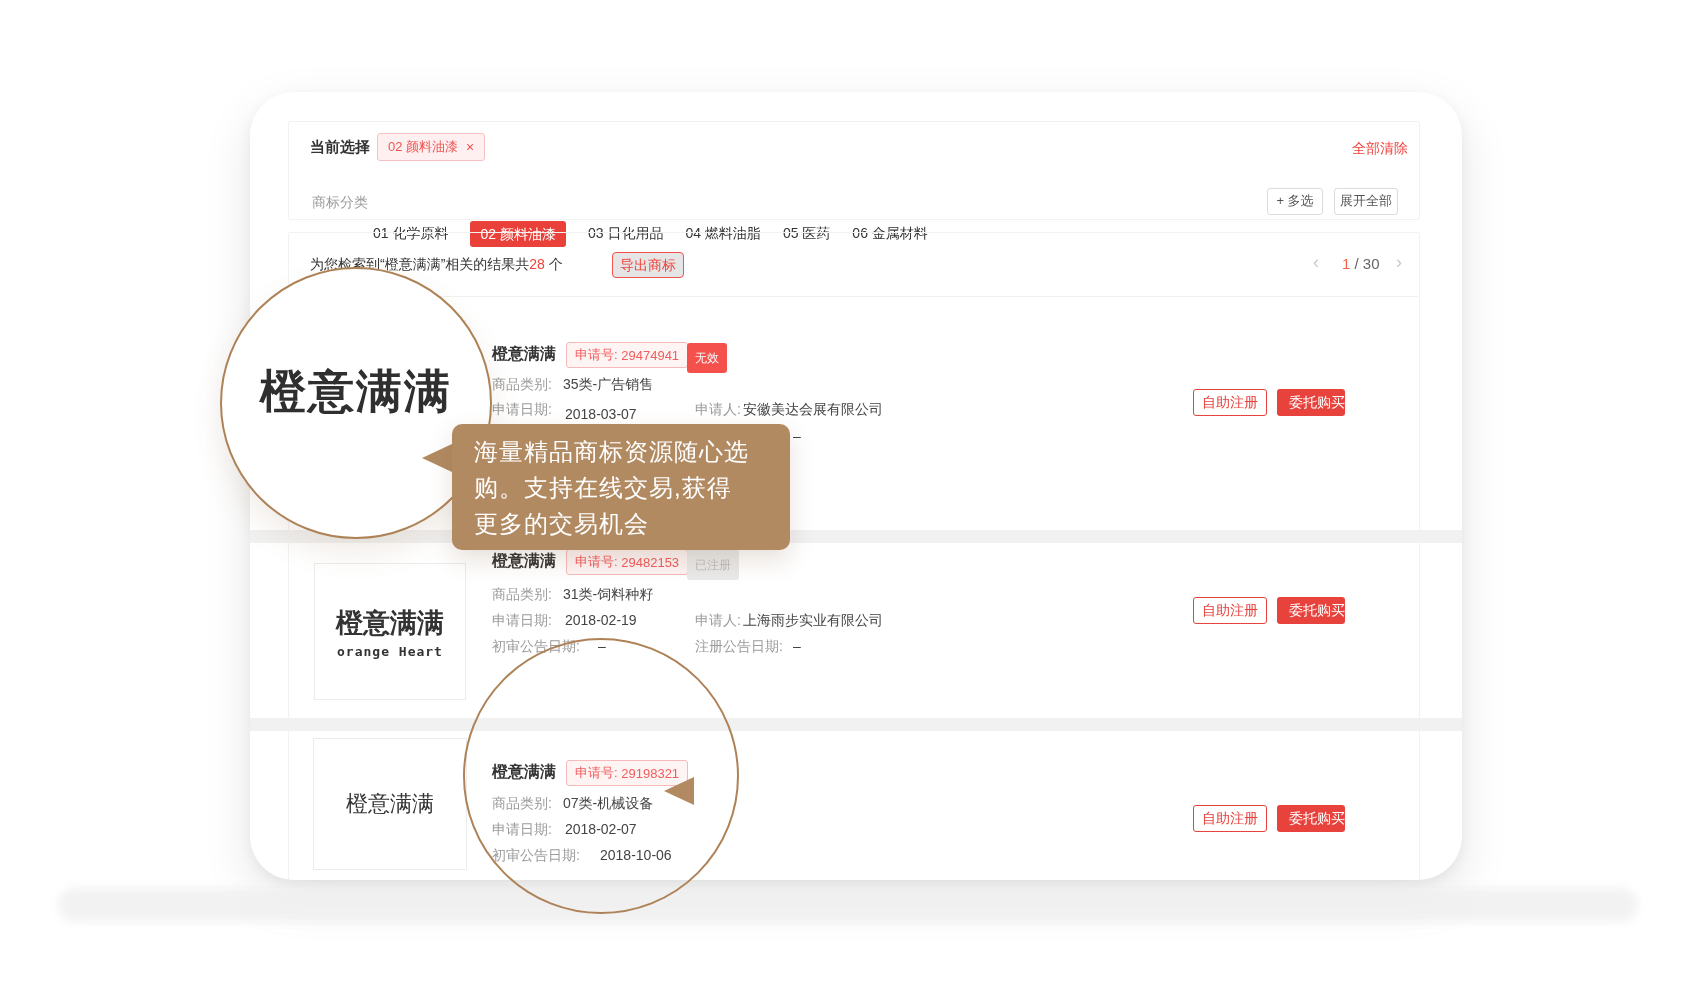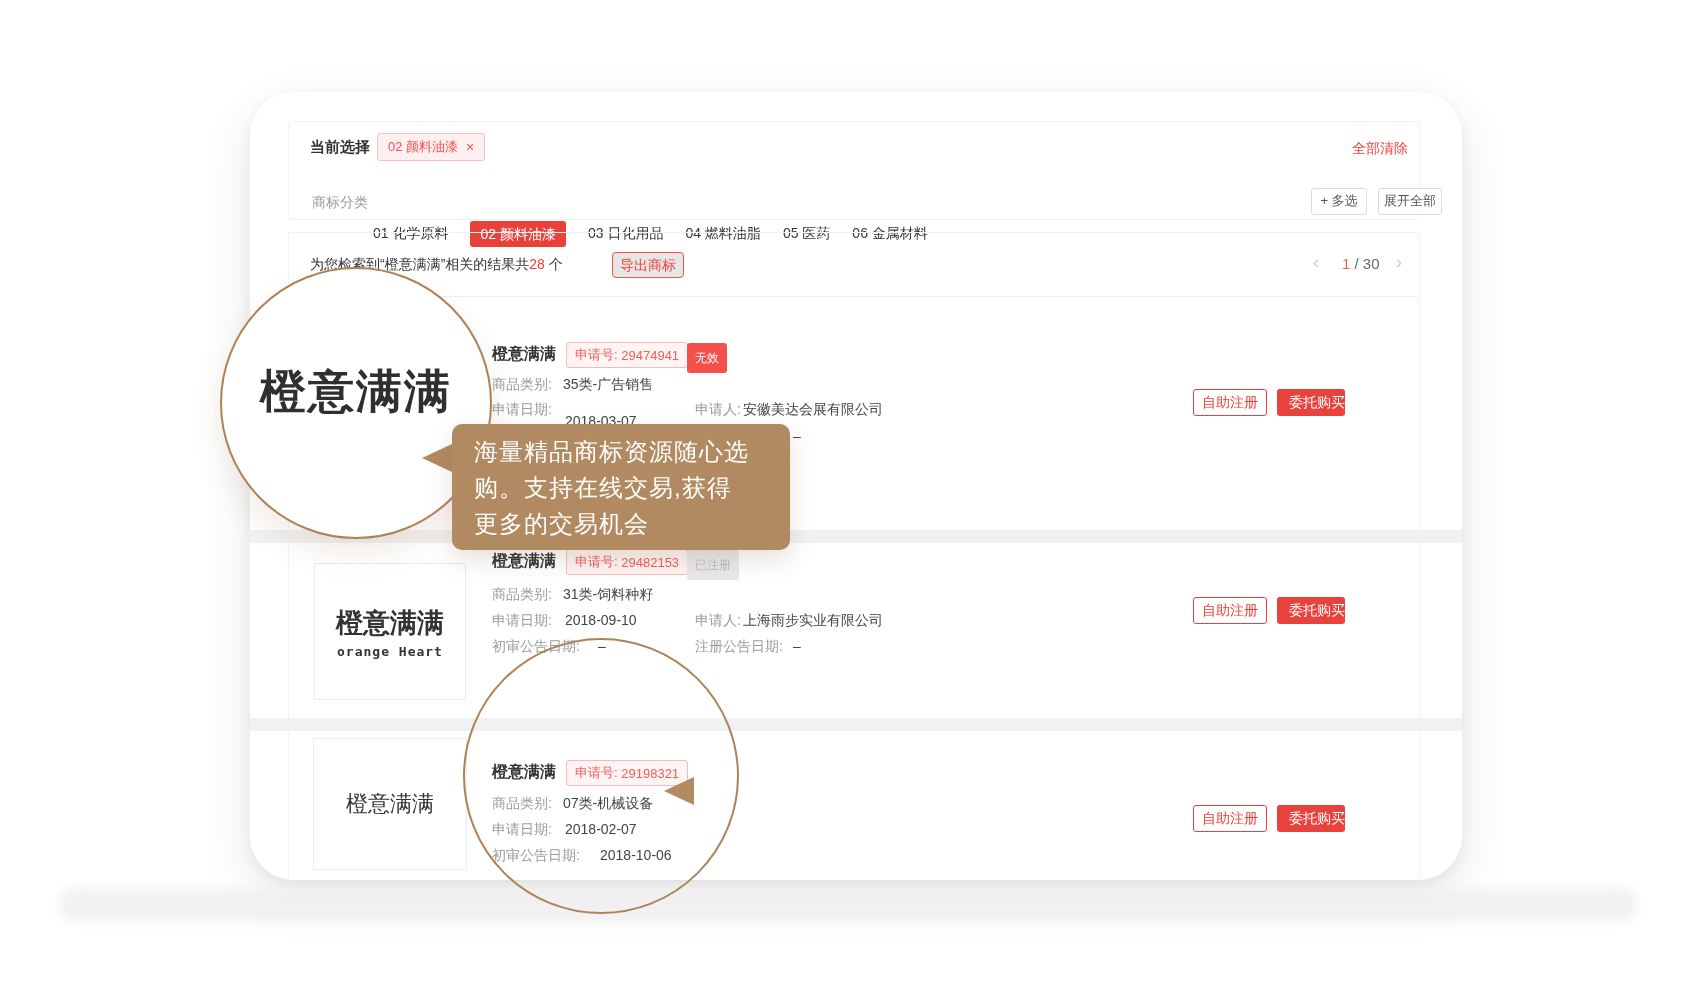--- a/index.html
+++ b/index.html
@@ -12,21 +12,21 @@
   .clip{left:250px;top:92px;width:1212px;height:788px;border-radius:44px;overflow:hidden;}
   .panel{border:1px solid #f2f2f2;border-radius:2px;}
   .lbl{color:#9b9b9b;font-size:14px;}
   .val{color:#444;font-size:14px;}
   .rowtitle{font-size:16px;font-weight:bold;color:#333;}
   .chip{display:inline-flex;align-items:center;gap:8px;height:26px;padding:0 10px;border:1px solid #f5c2c2;
         background:#fef0f0;color:#f0524e;font-size:13px;border-radius:3px;cursor:pointer;}
   .catrow{display:flex;align-items:center;gap:22px;height:26px;font-size:14px;color:#333;margin-top:32px;}
   .cat{cursor:pointer;}
   .pill{background:#e9403a;color:#fff;border-radius:3px;padding:0 10px;line-height:26px;height:26px;}
-  .gbtn{border:1px solid #dcdcdc;border-radius:3px;color:#555;font-size:13px;text-align:center;line-height:24px;cursor:pointer;background:#fff;margin-left:44px;}
+  .gbtn{border:1px solid #dcdcdc;border-radius:3px;color:#555;font-size:13px;text-align:center;line-height:24px;cursor:pointer;background:#fff;}
   .redoutline{border:1px solid #f4504c;border-radius:4px;color:#f0413c;text-align:center;cursor:pointer;background:#e5e5e5;}
   .tagno{display:inline-flex;align-items:center;height:24px;padding:0 8px;border:1px solid #f7baba;background:#fef4f4;
          color:#f25c5c;font-size:13px;border-radius:3px;}
   .badge{display:inline-flex;align-items:center;justify-content:center;height:22px;padding:4px 8px;font-size:12px;border-radius:3px;}
   .badge-red{background:#f4504c;color:#fff;}
   .badge-gray{background:#e9e9e9;color:#bdbdbd;}
   .thumb{border:1px solid #ececec;background:#fff;display:flex;flex-direction:column;align-items:center;justify-content:center;cursor:pointer;}
   .btn-reg{border:1px solid #e8423d;color:#e8413c;background:#fff;border-radius:3px;font-size:14px;text-align:center;line-height:25px;cursor:pointer;}
   .btn-buy{background:#e8423d;color:#fff;border-radius:3px;font-size:14px;text-align:right;line-height:27px;cursor:pointer;}
   .band{background:#f1f1f1;}
@@ -95,21 +95,21 @@
       <span style="font-size:21px;font-weight:bold;">橙意满满</span>
     </div>
     <div class="abs rowtitle" style="left:242px;top:252px;">橙意满满</div>
     <div class="abs tagno" style="left:316px;top:250px;">
       <span>申请号:</span>&nbsp;<span>29474941</span>
     </div>
     <div class="abs badge badge-red" style="left:437px;top:251px;">无效</div>
     <span class="abs lbl" style="left:242px;top:284px;">商品类别:</span>
     <span class="abs val" style="left:313px;top:284px;">35类-广告销售</span>
     <span class="abs lbl" style="left:242px;top:309px;">申请日期:</span>
-    <span class="abs val" style="left:315px;top:321px;text-align:right;">2018-03-07</span>
+    <span class="abs val" style="left:315px;top:314px;text-align:right;">2018-03-07</span>
     <span class="abs lbl" style="left:445px;top:309px;">申请人:</span>
     <span class="abs val" style="left:493px;top:309px;">安徽美达会展有限公司</span>
     <span class="abs lbl" style="left:242px;top:336px;">初审公告日期:</span>
     <span class="abs val" style="left:348px;top:336px;">–</span>
     <span class="abs lbl" style="left:445px;top:336px;">注册公告日期:</span>
     <span class="abs val" style="left:543px;top:336px;">–</span>
     <div class="abs btn-reg" style="left:943px;top:297px;width:72px;height:25px;">自助注册</div>
     <div class="abs btn-buy" style="left:1027px;top:297px;width:68px;height:27px;">委托购买</div>
 
     <div class="abs band" style="left:0;top:438px;width:1212px;height:13px;"></div>
@@ -119,21 +119,21 @@
       <span style="font-size:13px;font-weight:bold;font-family:'DejaVu Sans Mono',monospace;letter-spacing:1px;">orange Heart</span>
     </div>
     <div class="abs rowtitle" style="left:242px;top:459px;">橙意满满</div>
     <div class="abs tagno" style="left:316px;top:457px;">
       <span>申请号:</span>&nbsp;<span>29482153</span>
     </div>
     <div class="abs badge badge-gray" style="left:437px;top:458px;">已注册</div>
     <span class="abs lbl" style="left:242px;top:494px;">商品类别:</span>
     <span class="abs val" style="left:313px;top:494px;">31类-饲料种籽</span>
     <span class="abs lbl" style="left:242px;top:520px;">申请日期:</span>
-    <span class="abs val" style="left:315px;top:520px;">2018-09-10</span>
+    <span class="abs val" style="left:315px;top:520px;">2018-02-19</span>
     <span class="abs lbl" style="left:445px;top:520px;">申请人:</span>
     <span class="abs val" style="left:493px;top:520px;">上海雨步实业有限公司</span>
     <span class="abs lbl" style="left:242px;top:546px;">初审公告日期:</span>
     <span class="abs val" style="left:348px;top:546px;">–</span>
     <span class="abs lbl" style="left:445px;top:546px;">注册公告日期:</span>
     <span class="abs val" style="left:543px;top:546px;">–</span>
     <div class="abs btn-reg" style="left:943px;top:505px;width:72px;height:25px;">自助注册</div>
     <div class="abs btn-buy" style="left:1027px;top:505px;width:68px;height:27px;">委托购买</div>
 
     <div class="abs band" style="left:0;top:626px;width:1212px;height:13px;"></div>

